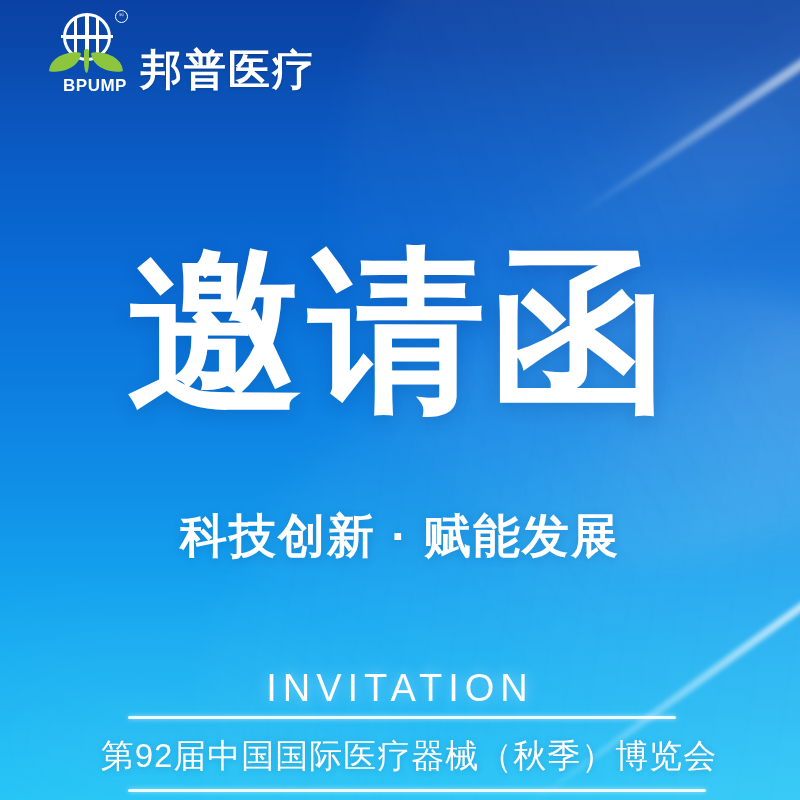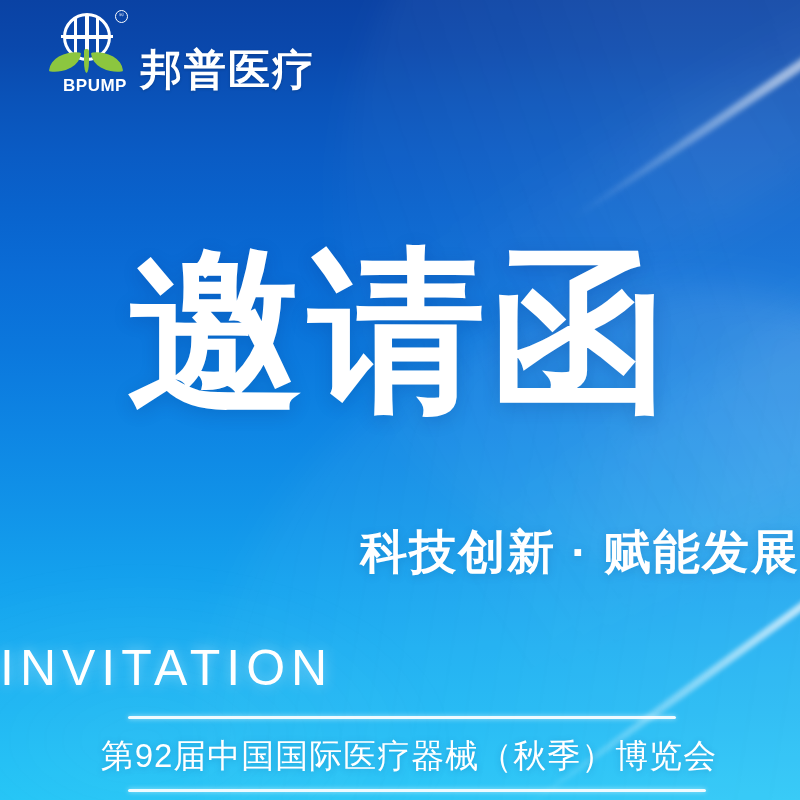--- a/index.html
+++ b/index.html
@@ -251,40 +251,40 @@
     color: #ffffff;
     font-size: 176px;
     font-weight: 700;
     letter-spacing: 6px;
     line-height: 1.08;
     white-space: nowrap;
     text-shadow: 0 4px 18px rgba(0,40,110,0.18);
   }
   .subtitle {
     position: absolute;
-    top: 524px;
+    top: 508px;
     left: 0;
     width: 800px;
-    text-align: right;
+    text-align: center;
     color: #ffffff;
     font-size: 47px;
     font-weight: 700;
     letter-spacing: 2px;
     line-height: 1.2;
     white-space: nowrap;
     text-shadow: 0 2px 10px rgba(0,60,130,0.20);
   }
   .invitation-en {
     position: absolute;
-    top: 641px;
+    top: 668px;
     left: 0;
     width: 800px;
-    text-align: left;
-    color: #ffffff;
-    font-size: 50px;
+    text-align: center;
+    color: #ffffff;
+    font-size: 38px;
     font-weight: 300;
     letter-spacing: 6px;
     line-height: 1.1;
     white-space: nowrap;
     text-shadow: 0 0 14px rgba(255,255,255,0.45);
   }
 
   .footer {
     position: absolute;
     top: 716px;

